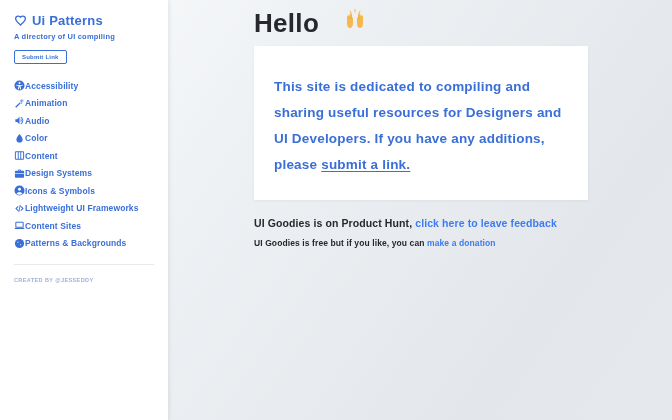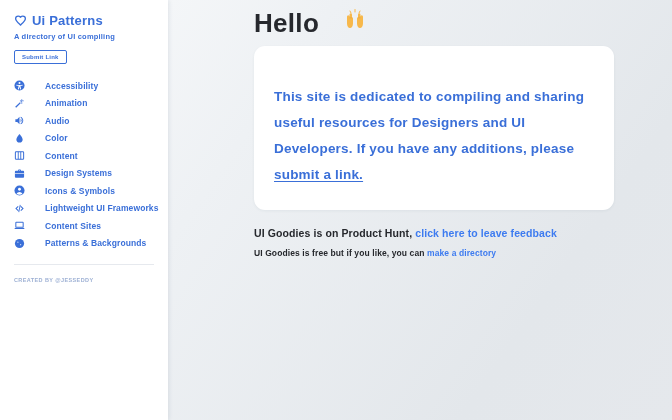--- a/index.html
+++ b/index.html
@@ -19,35 +19,35 @@
   .logo-title { color:#3a6fd8; font-size:13px; font-weight:bold; letter-spacing:.2px; }
   .tagline { color:#3a6fd8; font-size:7.5px; font-weight:bold; margin-top:4px; letter-spacing:.2px; }
   .submit-btn {
     margin-top:9px; display:inline-block; background:#fff;
     border:1px solid #3a6fd8; border-radius:2px; color:#3a6fd8;
     font-family:"Liberation Sans", sans-serif;
     font-size:6px; font-weight:bold; padding:3px 7px; cursor:pointer; letter-spacing:.2px;
   }
   .nav { margin-top:13px; }
   .nav-item {
-    display:flex; align-items:center; gap:20px; height:17.5px; cursor:pointer;
+    display:flex; align-items:center; gap:0; height:17.5px; cursor:pointer;
   }
   .nav-item .ni { width:11px; display:flex; justify-content:center; }
   .nav-item svg { display:block; }
   .nav-label { color:#3a6fd8; font-size:8.5px; font-weight:bold; letter-spacing:.1px; white-space:nowrap; }
   .side-divider { border:none; border-top:1px solid #e6e9ee; margin:12px 0 0 0; width:140px; }
   .created-by { margin-top:12px; color:#9db0d4; font-size:5.5px; font-weight:bold; letter-spacing:.4px; }
 
   .main { position:absolute; left:168px; top:0; width:504px; height:420px; padding:8px 0 0 86px; }
   .hello-row { display:flex; align-items:flex-start; gap:24px; margin-bottom:7px; }
   .hello-title { color:#26282d; font-size:26px; font-weight:bold; letter-spacing:.3px; }
   .intro-card {
-    width:360px; background:#ffffff; border-radius:11px;
+    width:334px; background:#ffffff; border-radius:1px;
     box-shadow:0 1px 3px rgba(40,60,90,.06);
-    padding:38px 20px 22px 20px;
+    padding:28px 20px 22px 20px;
   }
   .intro-text { color:#3a6fd8; font-size:13.5px; font-weight:bold; line-height:26px; letter-spacing:.2px; }
   .intro-link { color:#3a6fd8; text-decoration:underline; text-underline-offset:2px; cursor:pointer; }
   .ph-line { margin-top:17px; color:#26282d; font-size:10.5px; font-weight:bold; letter-spacing:.1px; }
   .donate-line { margin-top:9px; color:#26282d; font-size:8.5px; font-weight:bold; letter-spacing:.1px; }
   .text-link { color:#3d7bf0; cursor:pointer; text-decoration:none; font-weight:bold;margin-top:46px; }
 </style>
 </head>
 <body>
 
@@ -173,14 +173,14 @@
       </svg>
     </span>
   </div>
 
   <section class="intro-card">
     <p class="intro-text"><span>This site is dedicated to compiling and sharing useful resources for Designers and UI Developers. If you have any additions, please </span><a class="intro-link">submit a link.</a></p>
   </section>
 
   <p class="ph-line"><span>UI Goodies is on Product Hunt, </span><a class="text-link">click here to leave feedback</a></p>
 
-  <p class="donate-line"><span>UI Goodies is free but if you like, you can </span><a class="text-link">make a directory</a></p>
+  <p class="donate-line"><span>UI Goodies is free but if you like, you can </span><a class="text-link">make a donation</a></p>
 </main>
 
 </body></html>

